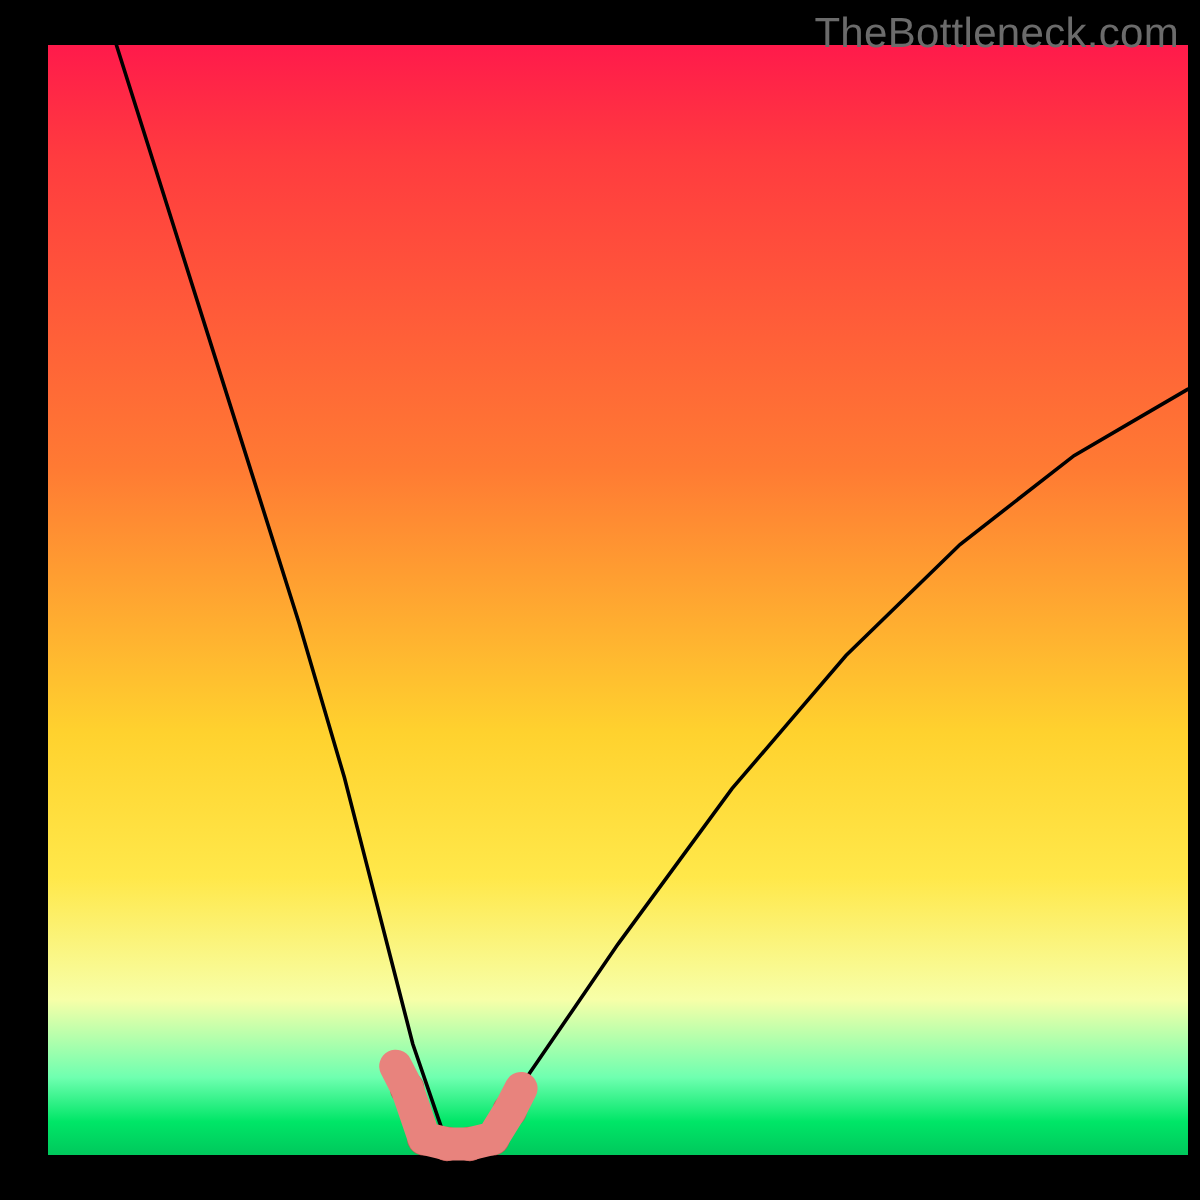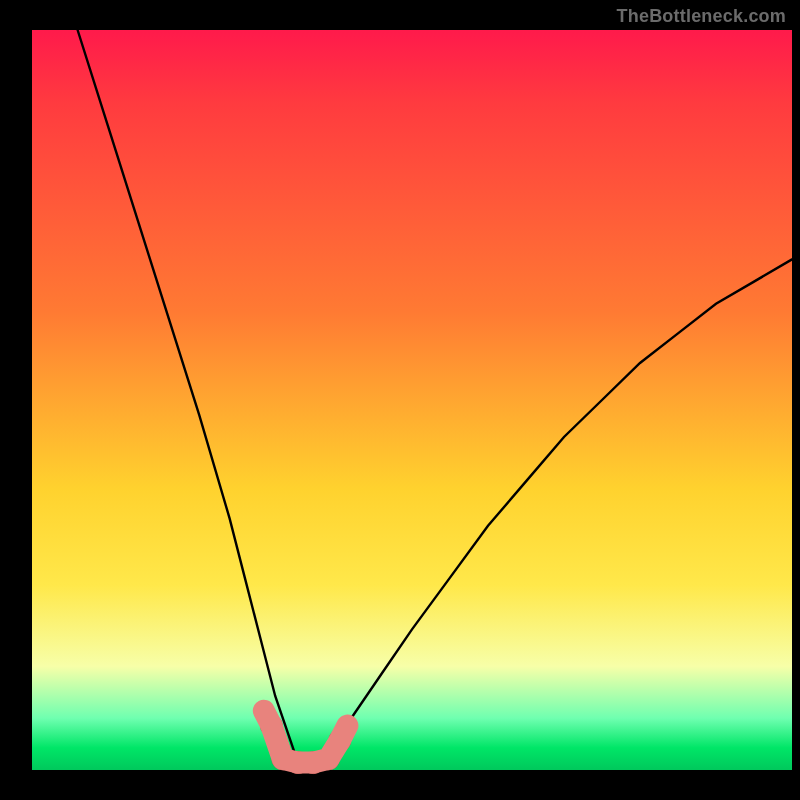--- a/index.html
+++ b/index.html
@@ -15,22 +15,22 @@
     position: relative;
     width: 800px;
     height: 800px;
     background: #000;
   }
   .watermark {
     position: absolute;
     top: 6px;
     right: 14px;
     color: #6b6b6b;
-    font-size: 18px;
-    font-weight: 700;
+    font-size: 28px;
+    font-weight: 400;
     letter-spacing: 0.2px;
     z-index: 5;
   }
   svg.plot {
     position: absolute;
     left: 0;
     top: 0;
   }
 </style>
 </head>

